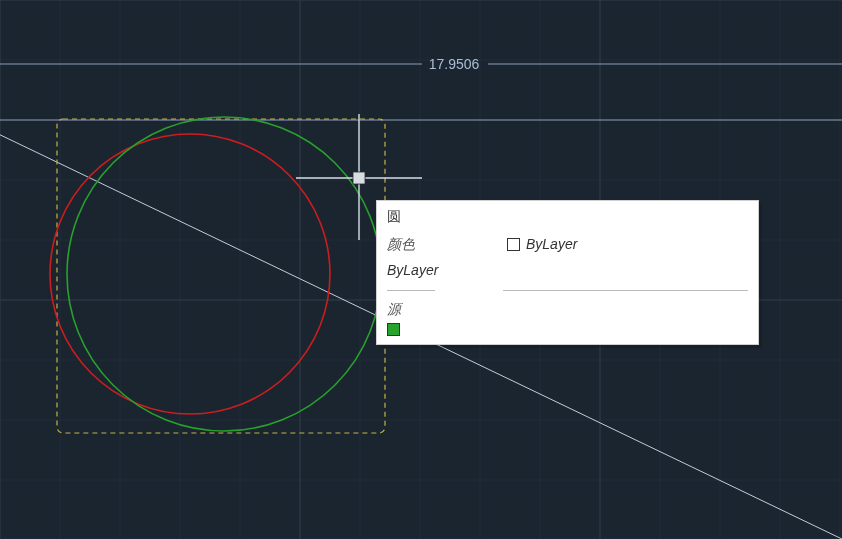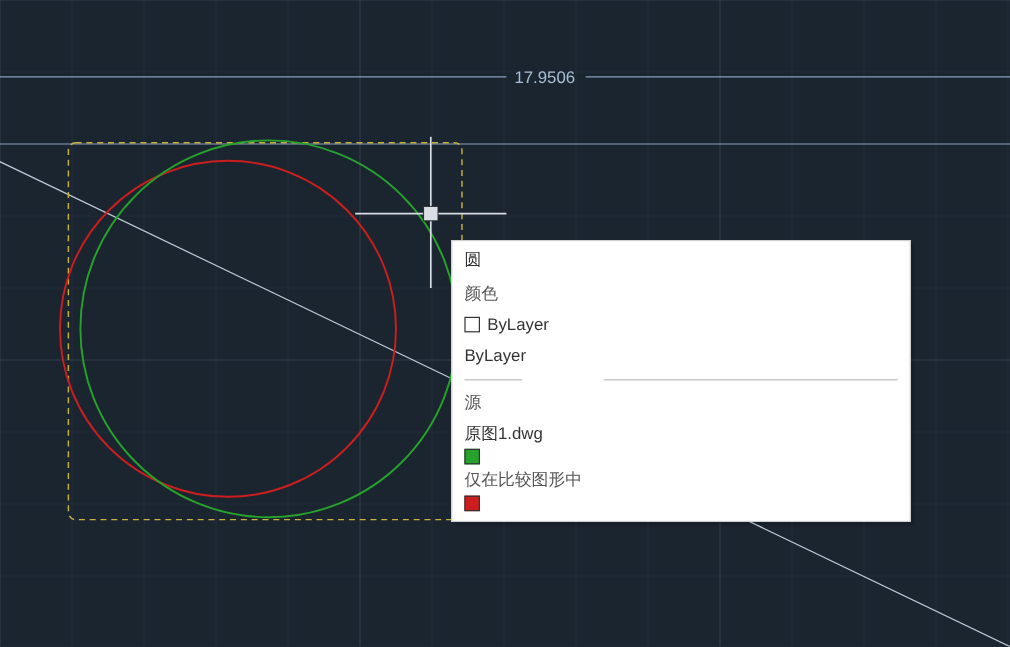--- a/index.html
+++ b/index.html
@@ -75,23 +75,24 @@
     box-shadow: 3px 3px 0 rgba(0,0,0,0.12);
     border: 1px solid #d0d0d0;
   }
   .tooltip .title {
     padding: 7px 10px 6px 10px;
     font-weight: 400;
     color: #333;
   }
   .tooltip .row {
     display: flex;
-    flex-direction: column;
+    flex-direction: row;
     padding: 0 10px;
     line-height: 1.85;
+    font-style: italic;
   }
   .tooltip .label {
     width: 120px;
     color: #555;
   }
   .tooltip .value {
     flex: 1;
     color: #333;
     display: flex;
     align-items: center;
@@ -208,30 +209,23 @@
   </div>
 
   <div class="sep">
     <div class="a"></div>
       <div class="gap"></div>
       <div class="b"></div>
   </div>
 
   <div class="row">
     <div class="label">源</div>
-    <div class="value">原图1.dwg</div>
   </div>
 
   <div class="row">
     <div class="value">
       <span class="swatch green" title="#27a22c"></span>
     </div>
   </div>
 
-  <div class="row">
-    <div class="label">仅在比较图形中</div>
-    <div class="value">
-      <span class="swatch red" title="#cc1e1e"></span>
-    </div>
-  </div>
 
   <div class="pad-bottom"></div>
 </div>
 
 </body></html>

